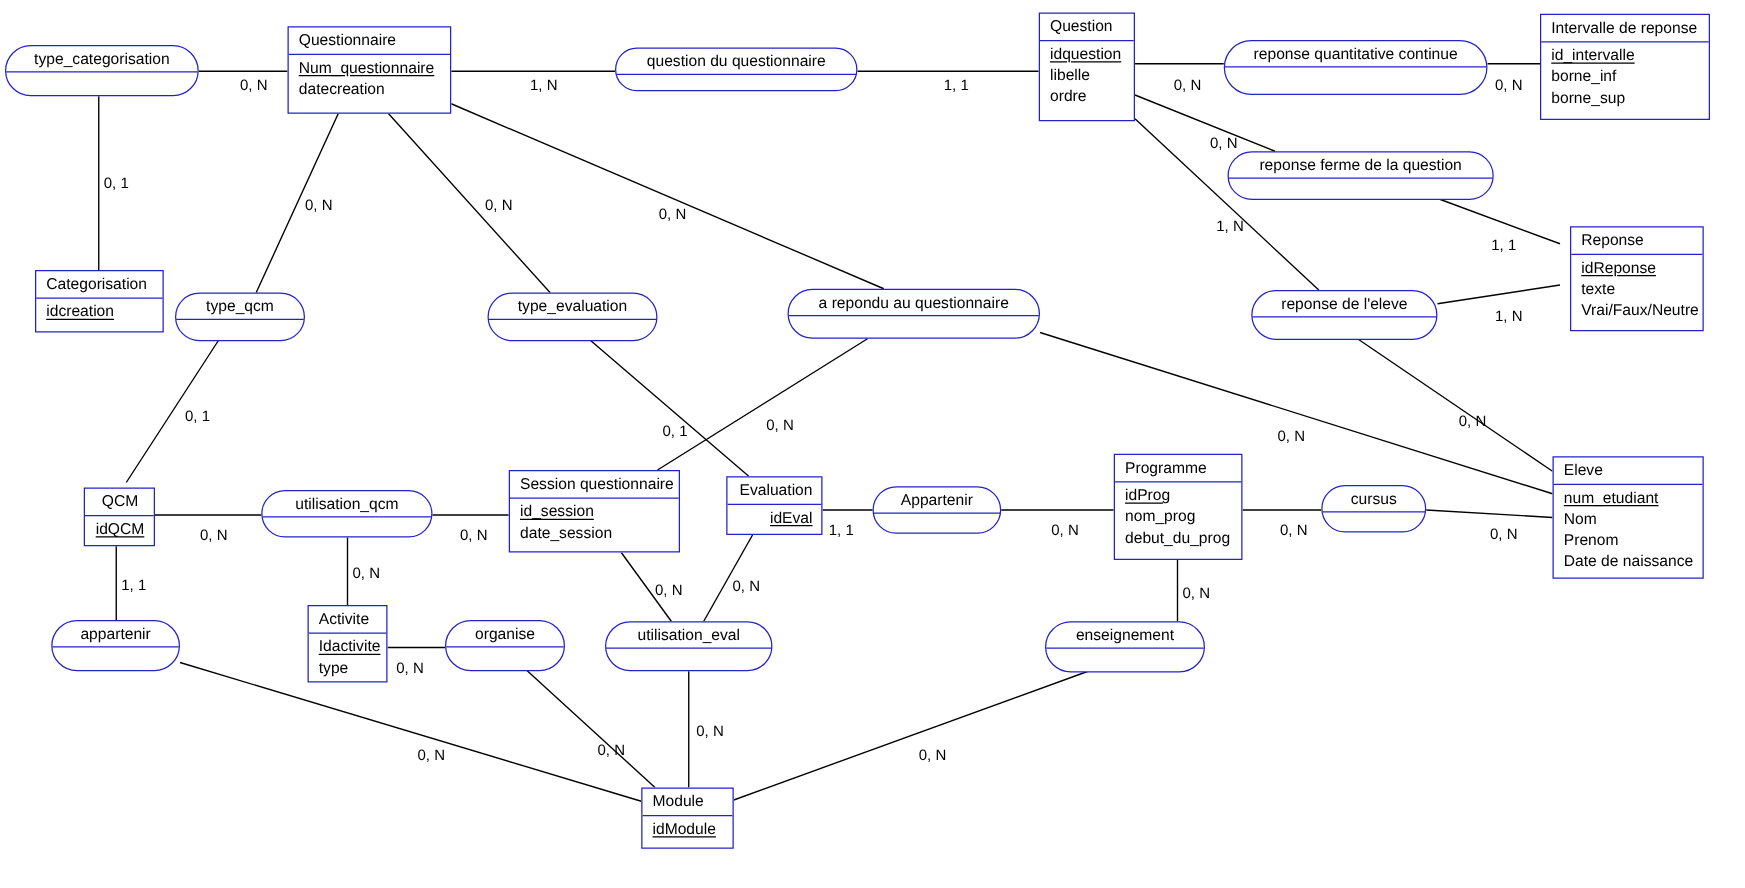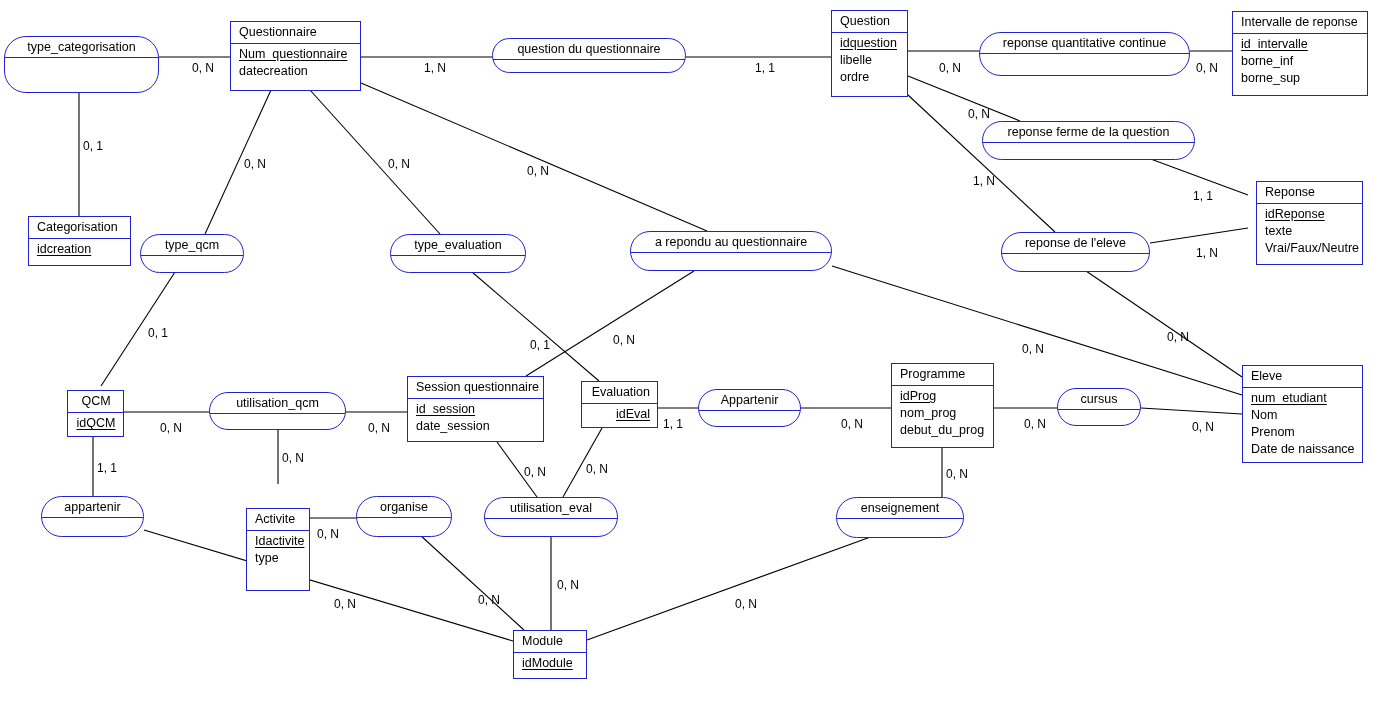--- a/index.html
+++ b/index.html
@@ -173,34 +173,34 @@
     </div>
     <div class="entity" style="left: 1242px; top: 365px; width: 121px; height: 98px;">
       <div class="ent-title">Eleve</div>
       <div class="ent-attrs">
         <div class="attr key">num_etudiant</div>
         <div class="attr">Nom</div>
         <div class="attr">Prenom</div>
         <div class="attr">Date de naissance</div>
       </div>
     </div>
-    <div class="entity" style="left: 246px; top: 484px; width: 64px; height: 83px; margin-top: 24px;">
+    <div class="entity" style="left: 246px; top: 484px; width: 64px; height: 62px;">
       <div class="ent-title">Activite</div>
       <div class="ent-attrs">
         <div class="attr key">Idactivite</div>
         <div class="attr">type</div>
       </div>
     </div>
     <div class="entity" style="left: 513px; top: 630px; width: 74px; height: 49px;">
       <div class="ent-title">Module</div>
       <div class="ent-attrs">
         <div class="attr key">idModule</div>
       </div>
     </div>
-    <div class="rel" style="left: 4px; top: 36px; width: 155px; height: 57px;">
+    <div class="rel" style="left: 4px; top: 36px; width: 155px; height: 41px;">
       <div class="rel-label">type_categorisation</div>
       <div class="rel-foot"></div>
     </div>
     <div class="rel" style="left: 492px; top: 38px; width: 194px; height: 35px;">
       <div class="rel-label">question du questionnaire</div>
       <div class="rel-foot"></div>
     </div>
     <div class="rel" style="left: 979px; top: 32px; width: 211px; height: 44px;">
       <div class="rel-label">reponse quantitative continue</div>
       <div class="rel-foot"></div>

